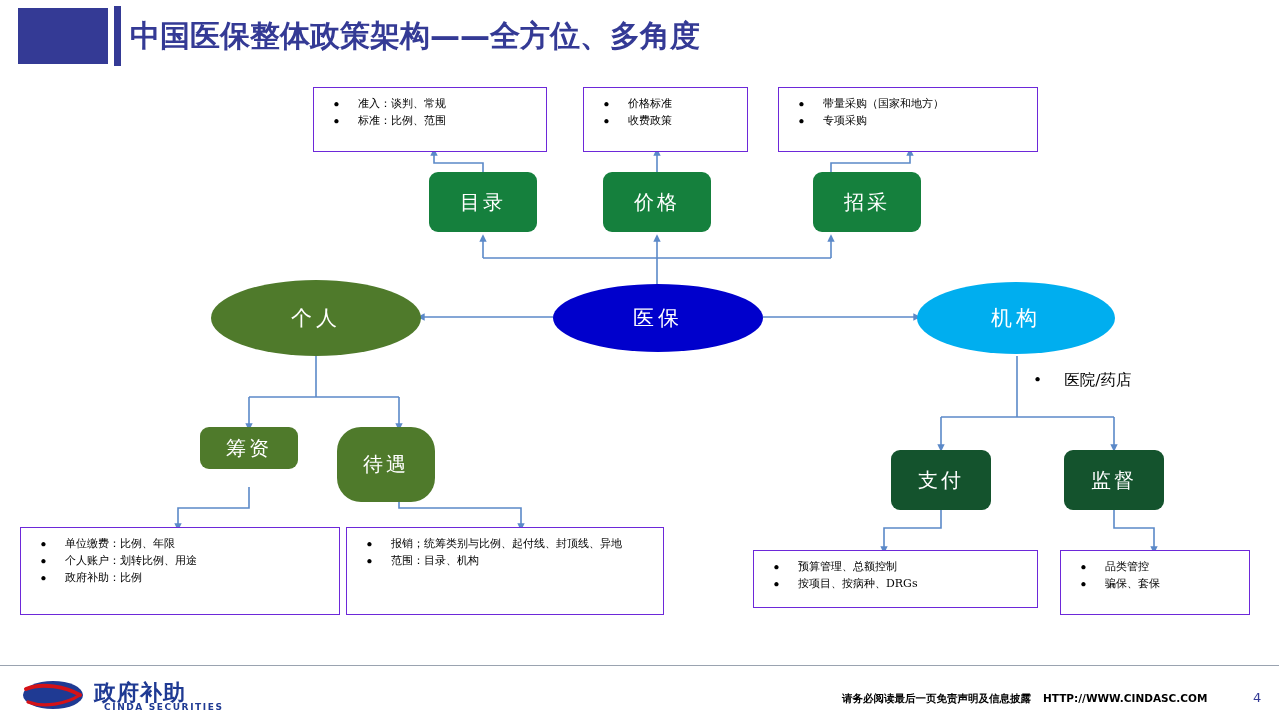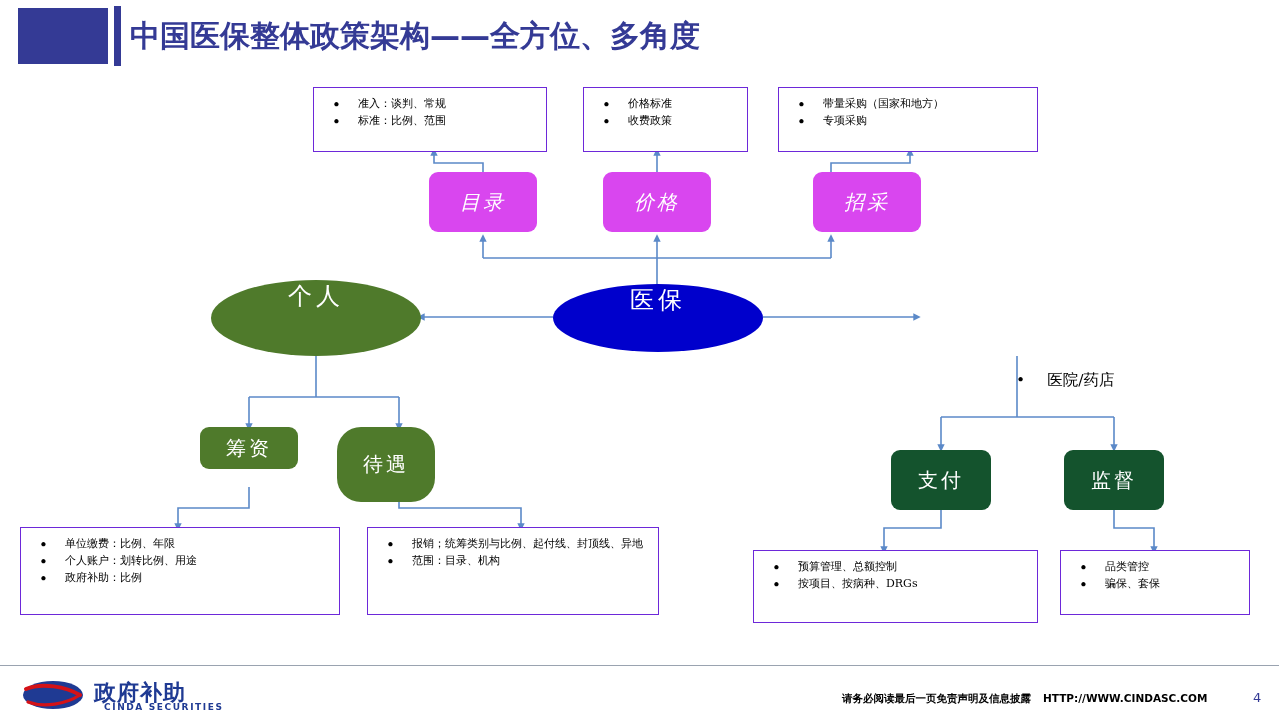--- a/index.html
+++ b/index.html
@@ -32,27 +32,27 @@
   .txtbox li{position:relative;padding-left:36px;margin:1px 0;}
   .txtbox li:before{
     content:"\2022";position:absolute;left:10px;top:-1px;
     font-size:15px;line-height:inherit;
   }
   .rrect{
     border-radius:9px;display:flex;align-items:center;justify-content:center;
     font-family:"DejaVu Serif","Liberation Serif",serif;
     font-size:20px;color:#ffffff;letter-spacing:3px;
   }
-  .rrect.blue{background:#d946ef;font-style:italic;}
+  .rrect.blue{background:#15803d;}
   .rrect.green{background:#4F7A2B;}
   .rrect.cyan{background:#14532d;}
   .ellipse{
-    border-radius:50%;display:flex;align-items:flex-start;justify-content:center;
-    font-family:"DejaVu Serif","Liberation Serif",serif;
-    font-size:24px;color:#ffffff;letter-spacing:4px;
+    border-radius:50%;display:flex;align-items:center;justify-content:center;
+    font-family:"DejaVu Serif","Liberation Serif",serif;
+    font-size:21px;color:#ffffff;letter-spacing:4px;
   }
   .ellipse.green{background:#4F7A2B;}
   .ellipse.blue{background:#0000CC;}
   .ellipse.cyan{background:#00AEEF;}
   .sidenote{
     position:absolute;
     font-family:"DejaVu Serif","Liberation Serif",serif;
     font-size:15.5px;color:#000;white-space:nowrap;
   }
   .sidenote .b{margin-right:22px;}
@@ -166,22 +166,25 @@
   <div class="node rrect blue" style="left:777px;top:172px;width:108px;height:60px;margin-left:36px;">
     <span>招采</span>
   </div>
 
   <div class="node ellipse green" style="left:211px;top:280px;width:210px;height:76px;">
     <span>个人</span>
   </div>
   <div class="node ellipse blue" style="left:553px;top:284px;width:210px;height:68px;">
     <span>医保</span>
   </div>
-
-  <div class="sidenote" style="left:1016px;top:370px;">
+  <div class="node ellipse cyan" style="left:917px;top:282px;width:198px;height:72px;">
+    <span>机构</span>
+  </div>
+
+  <div class="sidenote" style="left:1016px;top:370px;padding-left:17px;">
     <span class="b">•</span><span>医院/药店</span>
   </div>
 
   <div class="node rrect green" style="left:200px;top:427px;width:98px;height:42px;">
     <span>筹资</span>
   </div>
   <div class="node rrect green" style="left:337px;top:427px;width:98px;height:75px;border-radius:24px;">
     <span>待遇</span>
   </div>
 
@@ -193,28 +196,28 @@
   </div>
 
   <div class="node txtbox" style="left:20px;top:527px;width:320px;height:88px;">
     <ul>
       <li>单位缴费：比例、年限</li>
       <li>个人账户：划转比例、用途</li>
       <li>政府补助：比例</li>
     </ul>
   </div>
 
-  <div class="node txtbox" style="left:367px;top:527px;width:292px;height:88px;">
+  <div class="node txtbox" style="left:346px;top:527px;width:318px;height:88px;">
     <ul>
       <li>报销；统筹类别与比例、起付线、封顶线、异地</li>
       <li>范围：目录、机构</li>
     </ul>
   </div>
 
-  <div class="node txtbox" style="left:753px;top:550px;width:285px;height:73px;">
+  <div class="node txtbox" style="left:753px;top:550px;width:285px;height:58px;">
     <ul>
       <li>预算管理、总额控制</li>
       <li>按项目、按病种、DRGs</li>
     </ul>
   </div>
 
   <div class="node txtbox" style="left:1060px;top:550px;width:190px;height:65px;">
     <ul>
       <li>品类管控</li>
       <li>骗保、套保</li>

